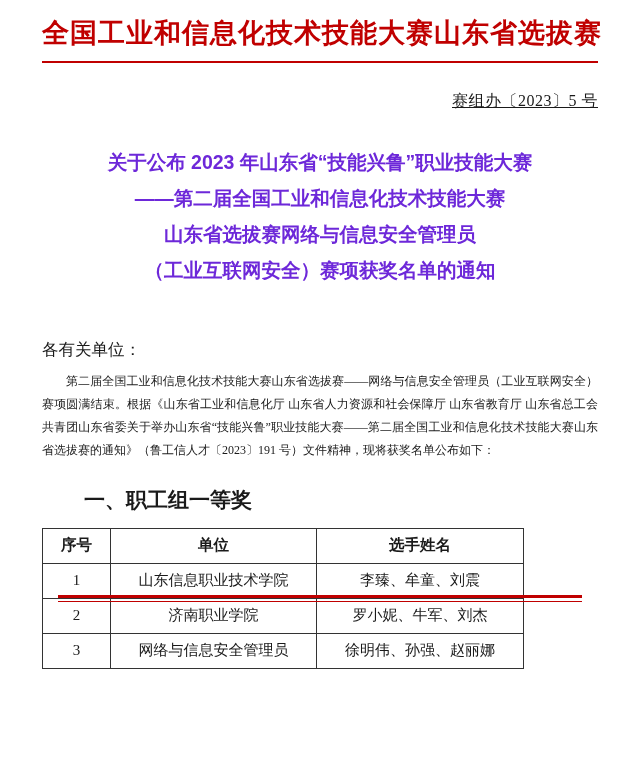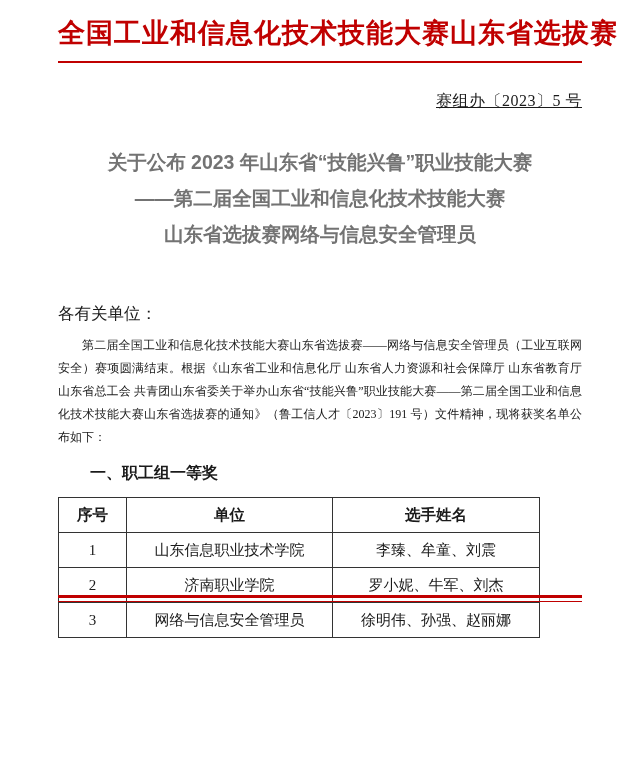--- a/index.html
+++ b/index.html
@@ -12,21 +12,21 @@
     background: #ffffff;
     font-family: "Liberation Serif", "DejaVu Serif", serif;
     color: #1a1a1a;
     overflow: hidden;
   }
   .page {
     position: relative;
     width: 640px;
     height: 616px;
     box-sizing: border-box;
-    padding: 0 58px;
+    padding: 0 42px;
   }
   
   .masthead {
     padding-top: 18px;
     text-align: center;
   }
   .masthead-title {
     font-family: "Liberation Sans", "DejaVu Sans", sans-serif;
     font-weight: bold;
     font-size: 27px;
@@ -49,44 +49,44 @@
     text-decoration: underline;
   }
   
   .doc-title {
     margin-top: 32px;
     text-align: center;
     font-family: "Liberation Sans", "DejaVu Sans", sans-serif;
     font-weight: bold;
     font-size: 19.5px;
     line-height: 1.85;
-    color: #737373;
+    color: #6d28d9;
   }
   .doc-title div {
     white-space: nowrap;
   }
   
   .salutation {
     margin-top: 46px;
     font-size: 16.5px;
     line-height: 1.9;
   }
   .para {
     margin-top: 4px;
     font-size: 12px;
     line-height: 1.92;
     text-align: justify;
     text-justify: inter-ideograph;
     text-indent: 2em;
   }
   .section-heading {
-    margin-top: 10px;
-    font-family: Liberation Mono, monospace;
+    margin-top: 18px;
+    font-family: Liberation Sans, sans-serif;
     font-weight: bold;
-    font-size: 16px;
+    font-size: 21px;
     line-height: 1.9;
     text-indent: 2em;
   }
   
   table.award-table {
     margin-top: 8px;
     border-collapse: collapse;
     width: 482px;
     font-size: 15px;
   }
@@ -129,20 +129,21 @@
     <div class="masthead-title">全国工业和信息化技术技能大赛山东省选拔赛</div>
     <div class="masthead-rule"></div>
   </div>
 
   <div class="doc-number">赛组办〔2023〕5 号</div>
 
   <div class="doc-title">
     <div>关于公布 2023 年山东省“技能兴鲁”职业技能大赛</div>
     <div>——第二届全国工业和信息化技术技能大赛</div>
     <div>山东省选拔赛网络与信息安全管理员</div>
+    <div>（工业互联网安全）赛项获奖名单的通知</div>
   </div>
 
   <div class="salutation">各有关单位：</div>
 
   <div class="para">第二届全国工业和信息化技术技能大赛山东省选拔赛——网络与信息安全管理员（工业互联网安全）赛项圆满结束。根据《山东省工业和信息化厅 山东省人力资源和社会保障厅 山东省教育厅 山东省总工会 共青团山东省委关于举办山东省“技能兴鲁”职业技能大赛——第二届全国工业和信息化技术技能大赛山东省选拔赛的通知》（鲁工信人才〔2023〕191 号）文件精神，现将获奖名单公布如下：</div>
 
   <div class="section-heading">一、职工组一等奖</div>
 
   <table class="award-table">
     <thead>

